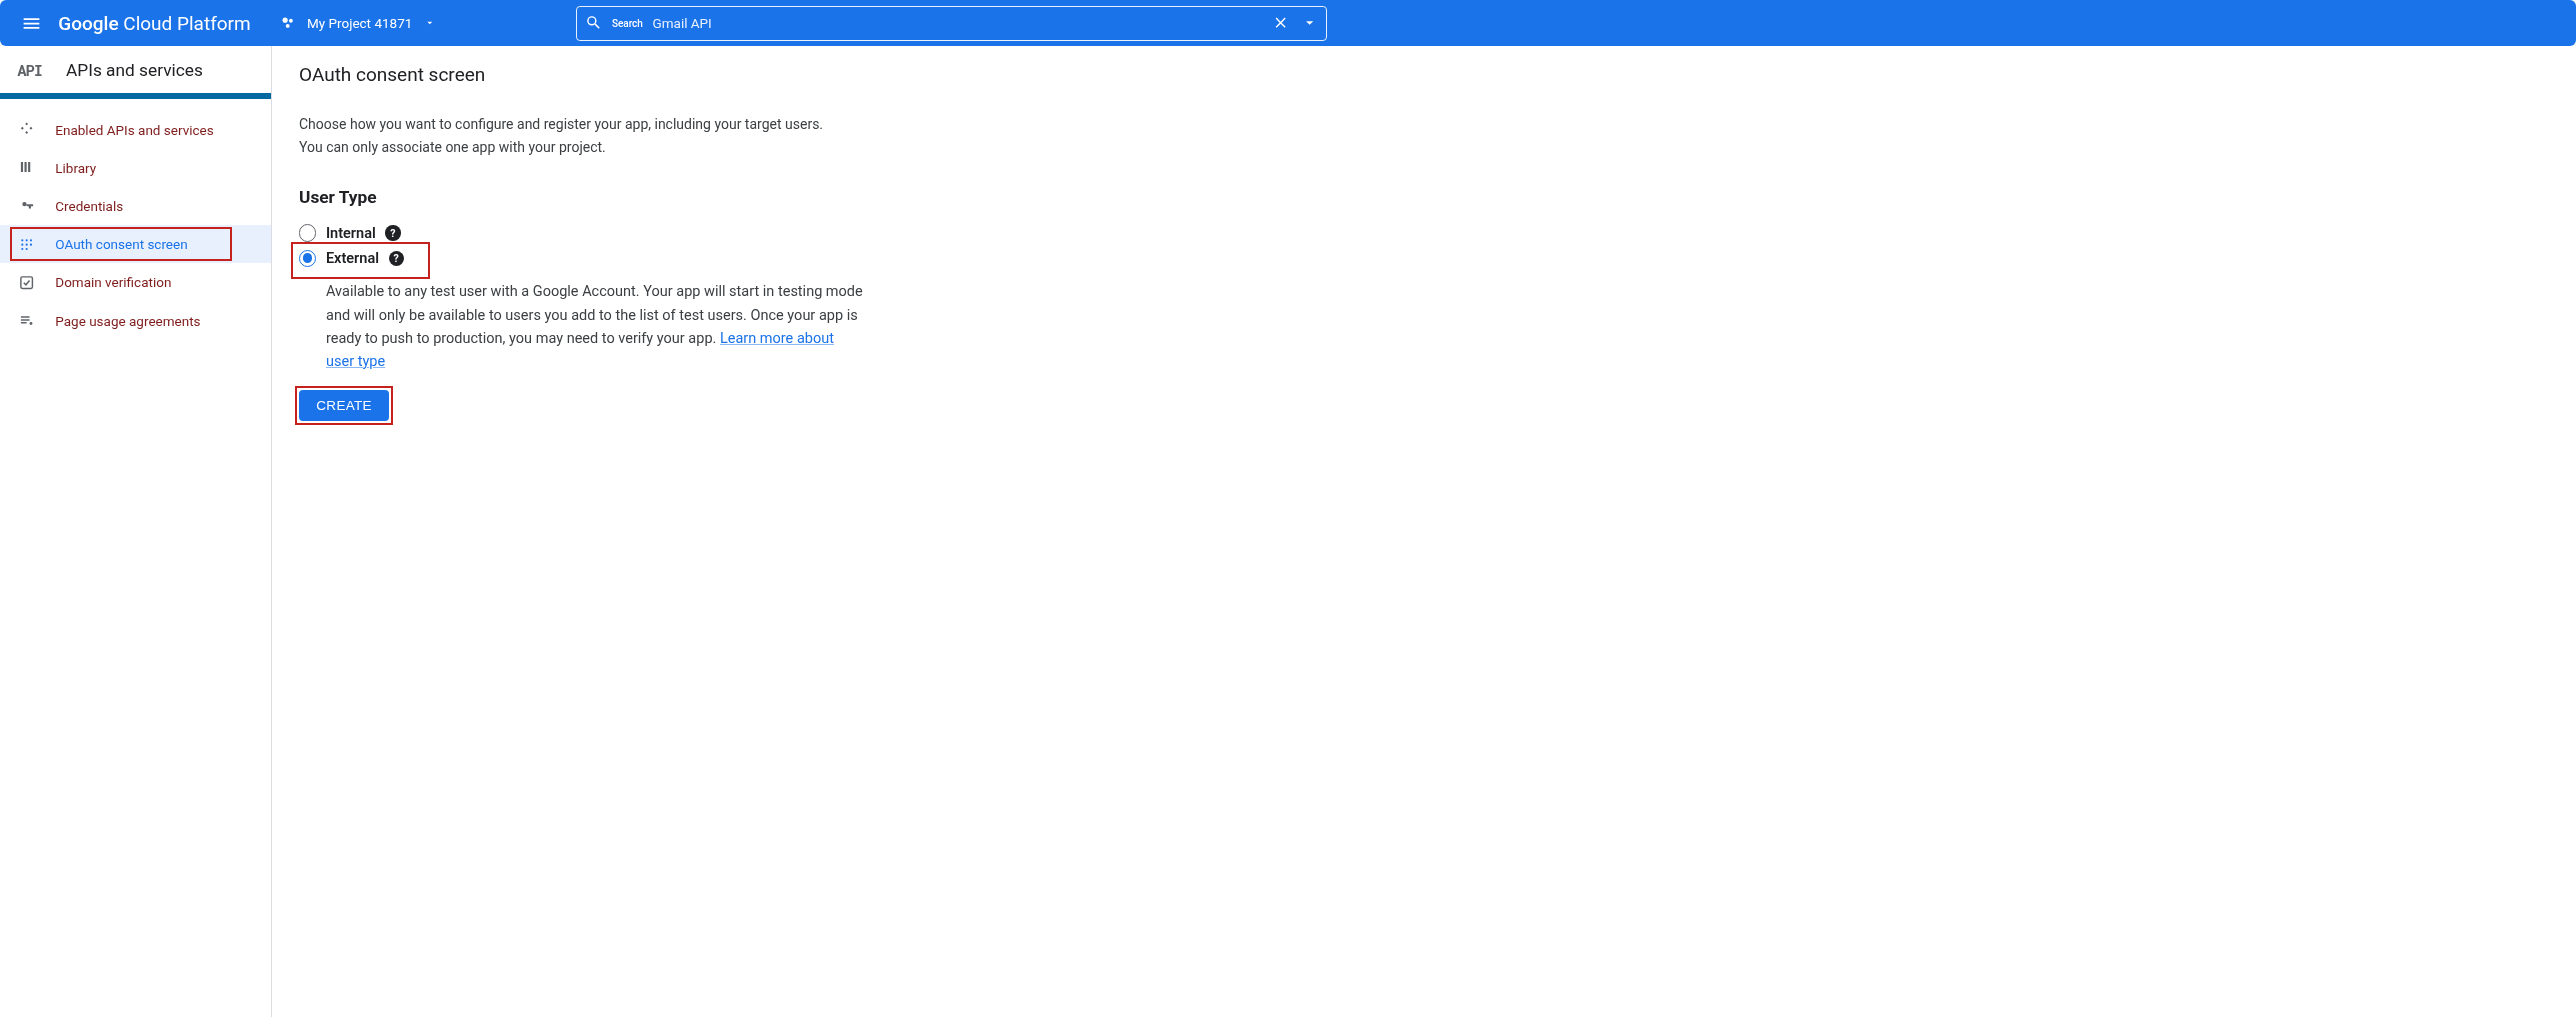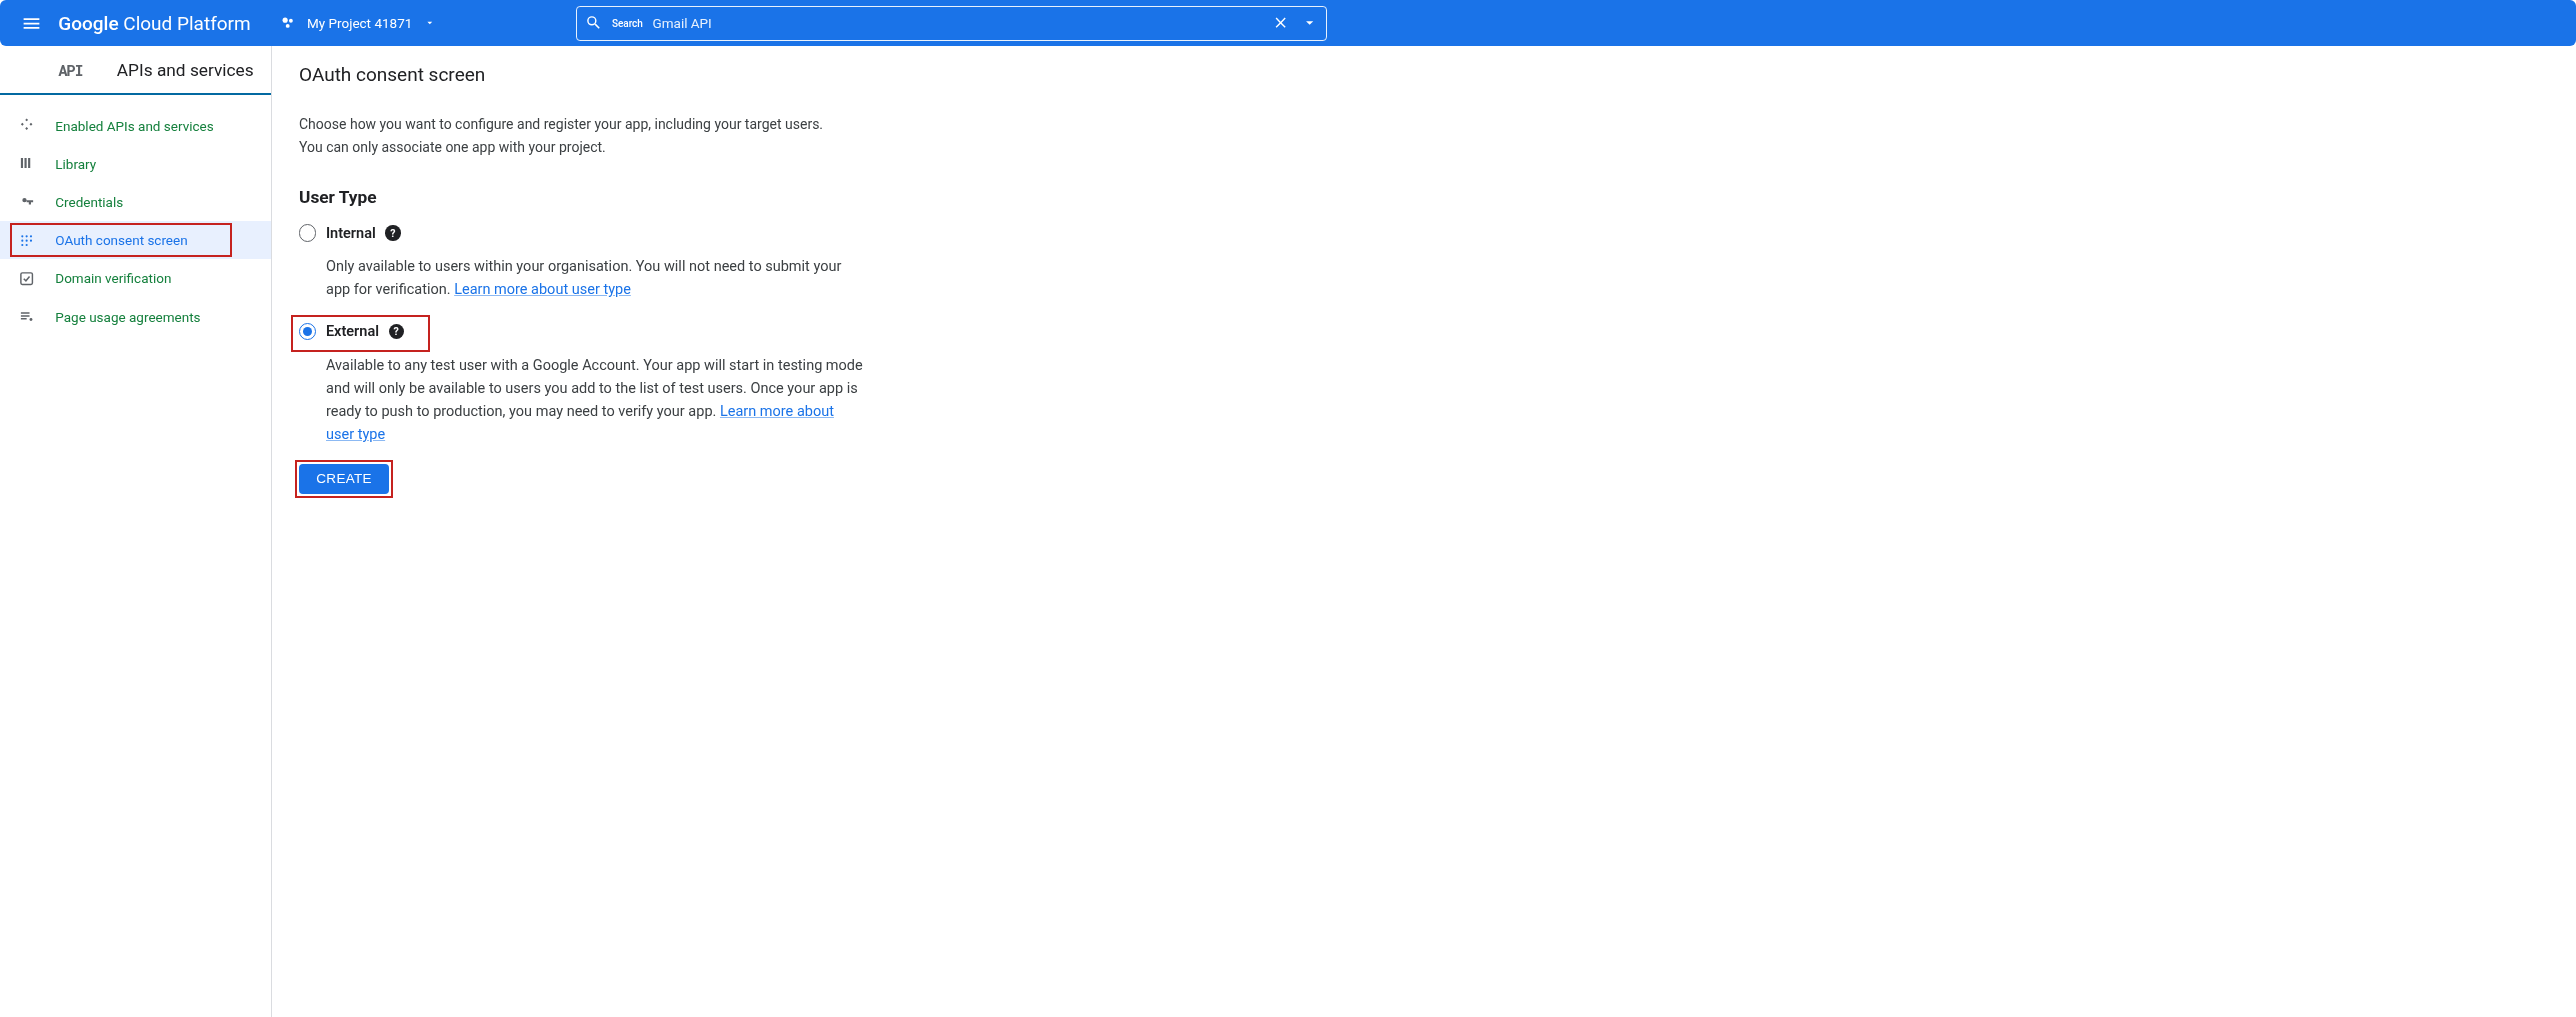--- a/index.html
+++ b/index.html
@@ -82,45 +82,44 @@
     display: flex;
   }
   .sidebar {
     width: 272px;
     border-right: 1px solid #dadce0;
     min-height: calc(100vh - 46px);
   }
   .sidebar-header {
     display:flex;
     align-items:center;
-    gap: 34px;
+    gap: 24px;
     padding: 13.5px 17.3px;
-    border-bottom: 2px solid #0369a1;
-    justify-content: flex-end;
+    border-bottom: 6px solid #0369a1;
   }
   .api-badge {
     font-family: "Roboto Mono", monospace;
     font-weight: 700;
     font-size: 15.4px;
     color: #5f6368;
     letter-spacing: -1px;
   }
   .sidebar-title {
     font-size: 17.3px;
     color: #202124;
   }
   .nav {
     padding: 11.6px 0;
   }
   .nav-item {
     display:flex;
     align-items:center;
     gap: 19px;
     padding: 9.6px 17.3px;
-    color: #15803d;
+    color: #7f1d1d;
     font-size: 13.5px;
     cursor: pointer;
     position: relative;
   }
   .nav-item .nav-icon {
     width: 19px; height: 19px;
     display:flex; align-items:center; justify-content:center;
     color:#5f6368;
   }
   .nav-item.active {
@@ -355,23 +354,20 @@
     <h1 class="page-title">OAuth consent screen</h1>
     <p class="intro">Choose how you want to configure and register your app, including your target users. You can only associate one app with your project.</p>
 
     <h2 class="section-title">User Type</h2>
 
     <div class="radio-row">
       <span class="radio"></span>
       <span class="radio-label">Internal</span>
       <span class="help-icon">?</span>
     </div>
-    <p class="radio-desc">
-      <span>Only available to users within your organisation. You will not need to submit your app for verification. </span><a class="link">Learn more about user type</a>
-    </p>
 
     <div class="radio-row highlighted">
       <span class="radio checked"></span>
       <span class="radio-label">External</span>
       <span class="help-icon">?</span>
     </div>
     <p class="radio-desc">
       <span>Available to any test user with a Google Account. Your app will start in testing mode and will only be available to users you add to the list of test users. Once your app is ready to push to production, you may need to verify your app. </span><a class="link">Learn more about user type</a>
     </p>
 

